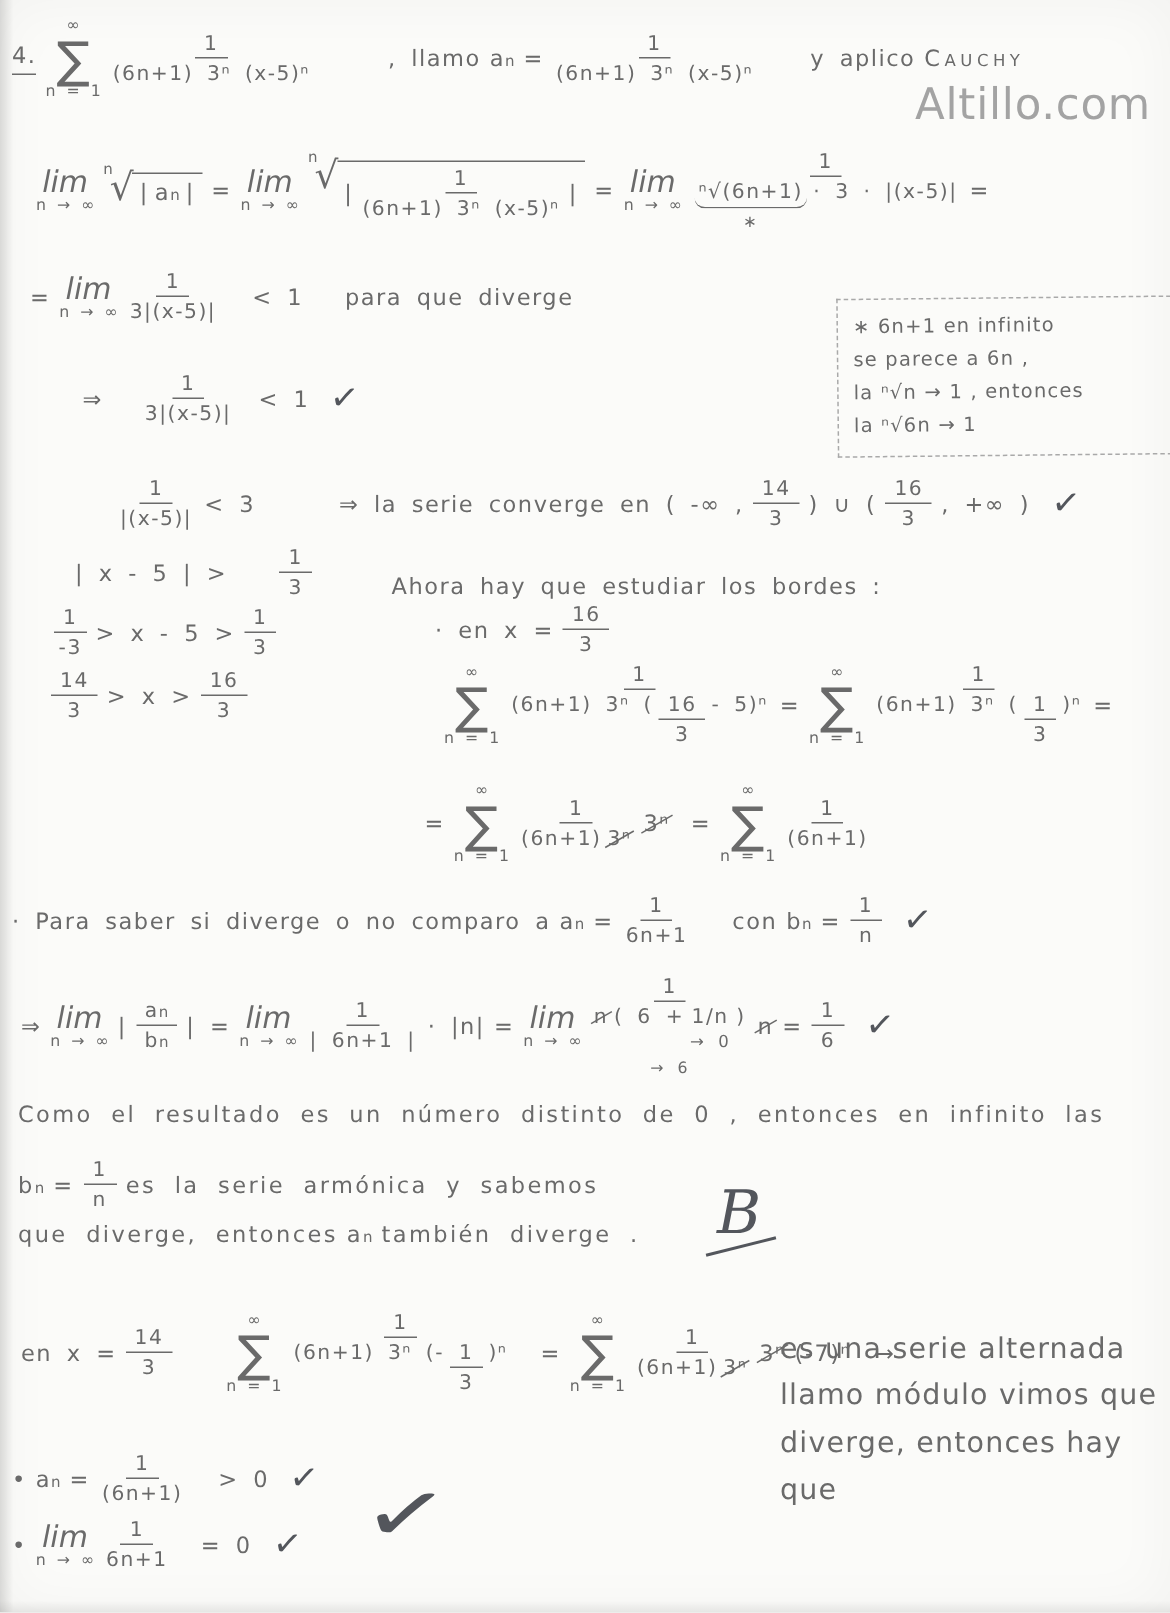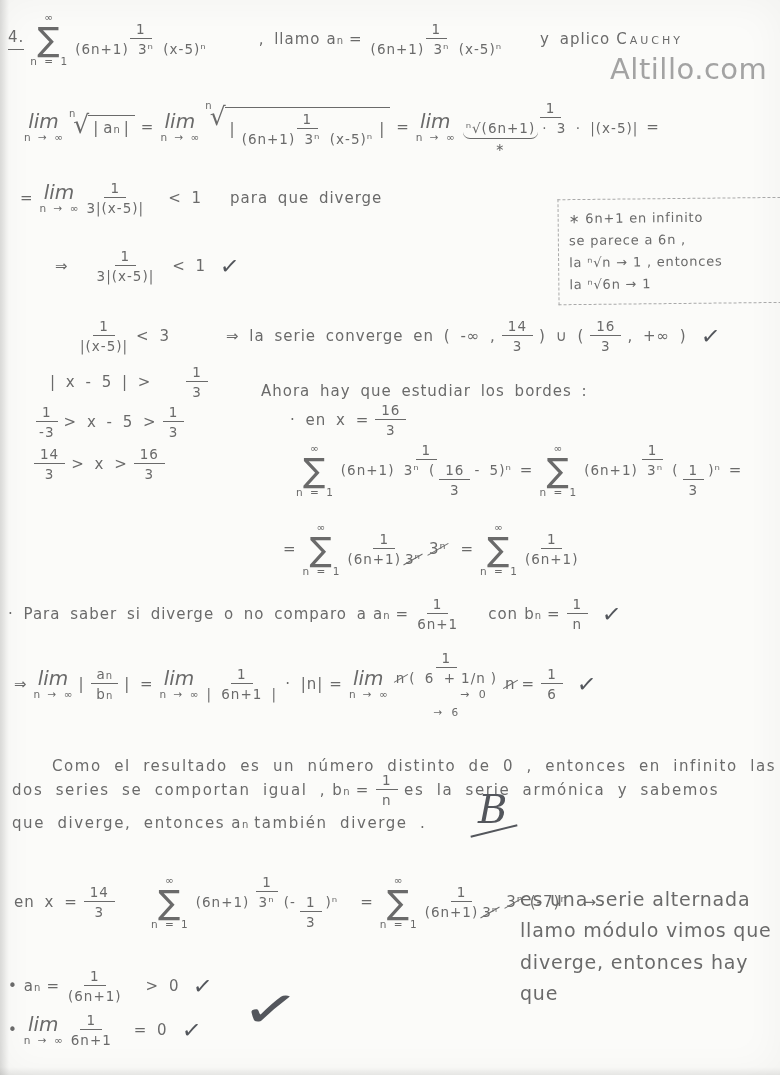--- a/index.html
+++ b/index.html
@@ -448,25 +448,24 @@
         <span class="frac">
           <span class="num">
             <span class="t">1</span>
           </span>
           <span class="den">
             <span class="t">6</span>
           </span>
         </span>
         <span class="chk">✓</span>
       </div>
-      <div class="mline para" style="left: 12px; top: 757px; margin-left: 40px;">
+      <div class="mline para" style="left: 12px; top: 734px;">
         <span class="t">Como el resultado es un número distinto de 0 , entonces en infinito las</span>
       </div>
       <div class="mline para" style="left: 12px; top: 772px;">
-        <span class="t">dos series se comportan igual ,</span>
         <span class="t">b<sub>n</sub></span>
         <span class="t">=</span>
         <span class="frac">
           <span class="num">
             <span class="t">1</span>
           </span>
           <span class="den">
             <span class="t">n</span>
           </span>
         </span>

